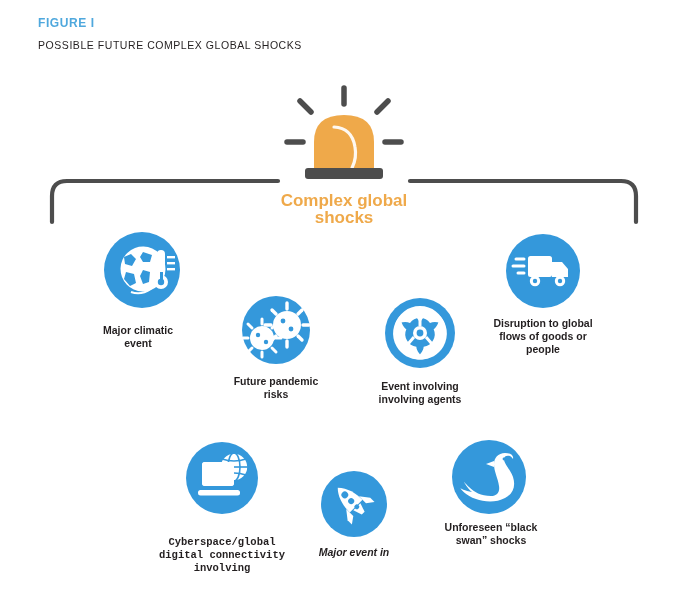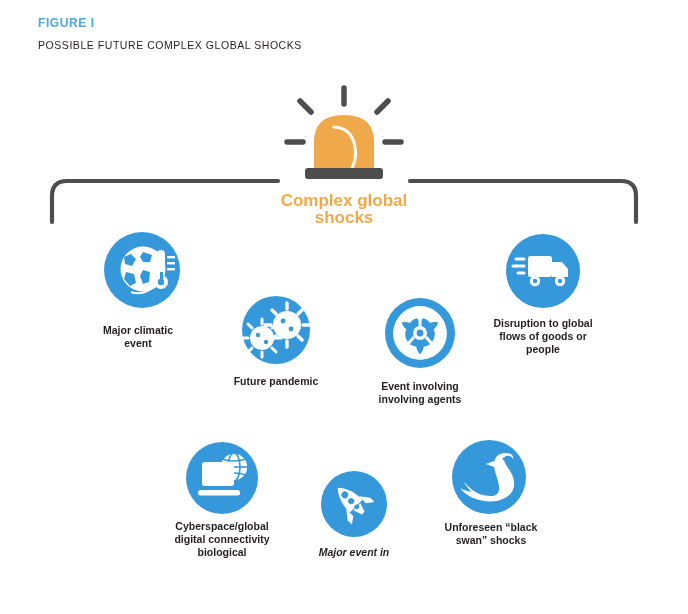--- a/index.html
+++ b/index.html
@@ -244,37 +244,38 @@
   <div>shocks</div>
 </div>
 
 <div class="node-label" style="left:68px; top:316px; width:140px;margin-top:8px;">
   <div>Major climatic</div>
   <div>event</div>
 </div>
 
 <div class="node-label" style="left:206px; top:375px; width:140px;">
   <div>Future pandemic</div>
+  <div>risks</div>
 </div>
 
 <div class="node-label" style="left:346px; top:380px; width:148px;">
   <div>Event involving</div>
   <div>involving agents</div>
 </div>
 
 <div class="node-label" style="left:467px; top:317px; width:152px;text-align:center;">
   <div>Disruption to global</div>
   <div>flows of goods or</div>
   <div>people</div>
 </div>
 
-<div class="node-label" style="left:146px; top:520px; width:152px;">
+<div class="node-label" style="left:146px; top:536px; width:152px;font-family:Liberation Mono, monospace;">
   <div>Cyberspace/global</div>
   <div>digital connectivity</div>
-  <div>biological</div>
+  <div>involving</div>
 </div>
 
 <div class="node-label" style="left:284px; top:546px; width:140px;font-style:italic;">
   <div>Major event in</div>
 </div>
 
 <div class="node-label" style="left:417px; top:521px; width:148px;">
   <div>Unforeseen “black</div>
   <div>swan” shocks</div>
 </div>

